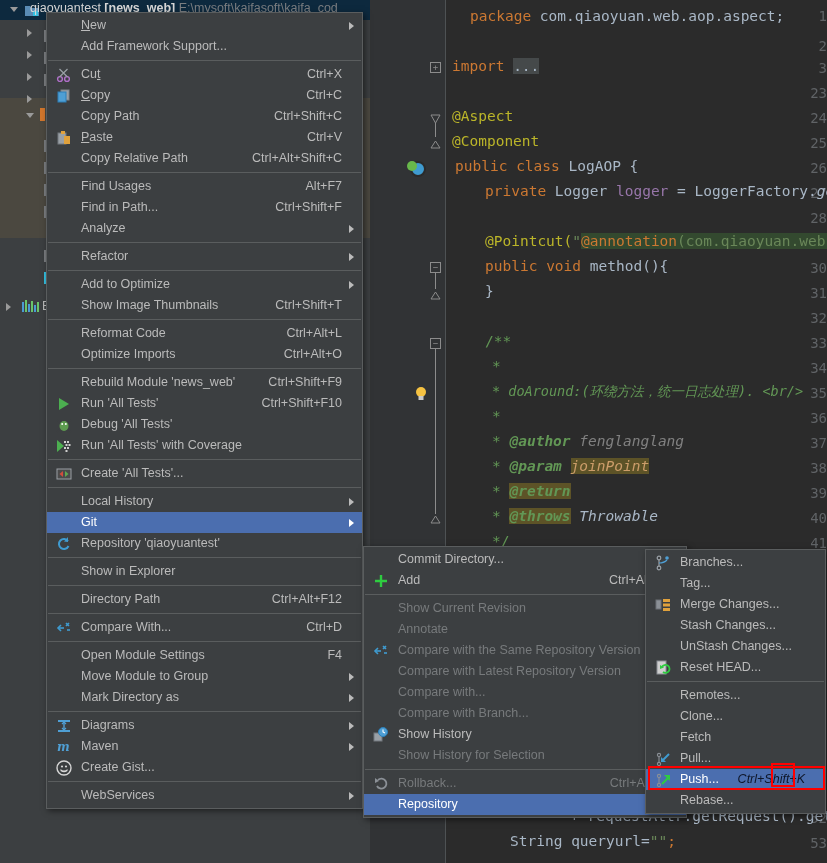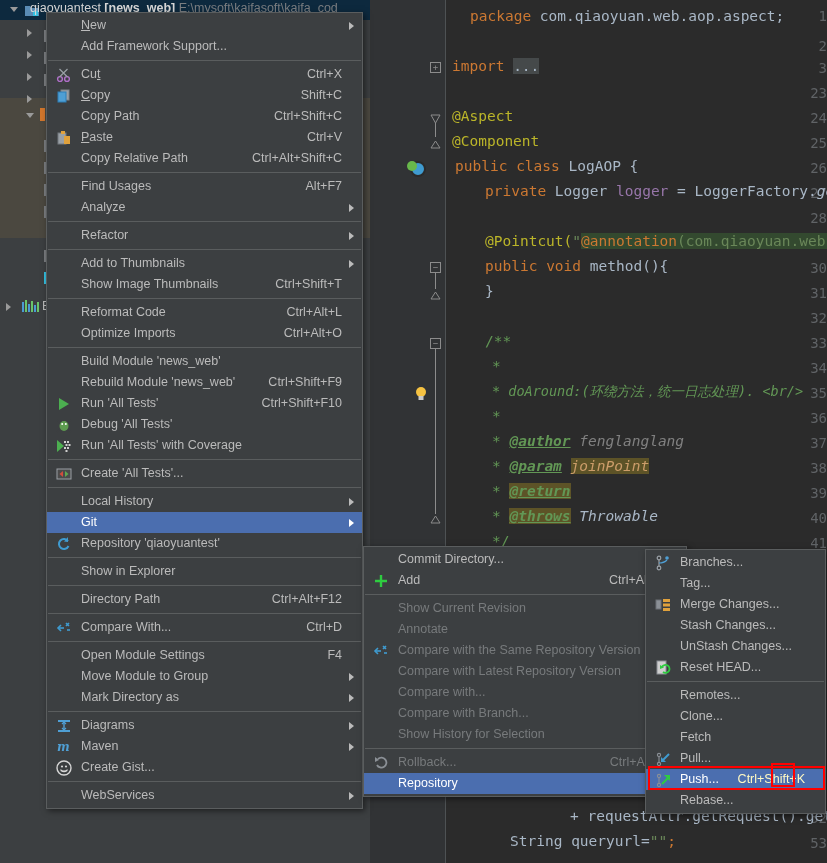--- a/index.html
+++ b/index.html
@@ -37,21 +37,21 @@
     position:absolute; left:82px; white-space:pre; color:#a9b7c6;
     font-family:"DejaVu Sans Mono", monospace; font-size:14.5px;
   }
   .kw{color:#cc7832;}
   .str{color:#6a8759;}
   .cmt{color:#629755;}
   .fld{color:#9876aa;}
   .cls{color:#a9b7c6;}
   .ann{color:#bbb529;}
   .ital{font-style:italic;}
-  .ul{text-decoration:underline;margin-top:36px;}
+  .ul{margin-top:36px;}
   .bold{font-weight:bold;}
   .hl-green{background:#33492f;}
   .hl-olive{background:#5d5327;}
   .hl-grey{background:#45494a;}
   .fold-box{
     position:absolute; left:60px; width:11px; height:11px;
     border:1px solid #8c8c8c; color:#8c8c8c; font-size:9px; line-height:9px;
     text-align:center; background:#313335;
   }
   .fold-tri{
@@ -119,21 +119,21 @@
     color:#bbbbbb; font-size:12.5px; white-space:nowrap;
     cursor:default;
   }
   .mi .lbl{ pointer-events:none; }
   .mi .acc{
     position:absolute; right:20px; top:0; color:#bbbbbb; font-size:12.5px;
   }
   .mi.dis{ color:#777a7c; }
   .mi.dis .acc{ color:#777a7c; }
   .mi.sel{ background:#4b6eaf; color:#ffffff; }
-  .mi.sel .acc{ color:#fef9c3; }
+  .mi.sel .acc{ color:#0f172a;font-style:italic; }
   .arrow{
     position:absolute; right:8px; top:7px;
     width:0;height:0;border-left:5px solid #bbbbbb;
     border-top:4px solid transparent;border-bottom:4px solid transparent;
   }
   .mi.sel .arrow{ border-left-color:#ffffff; }
   .sep{ height:1px; background:#5a5d5e; margin:3px 1px; }
   .mico{
     position:absolute; left:9px; top:3px; width:16px; height:16px;
   }
@@ -298,41 +298,41 @@
       <div class="mi"><span class="lbl">Add Framework Support...</span></div>
       <div class="sep"></div>
       <div class="mi"><span class="mico"><svg width="16" height="16" viewBox="0 0 16 16">
             <circle cx="4" cy="12" r="2.4" fill="none" stroke="#b06fc9" stroke-width="1.4"></circle>
             <circle cx="11" cy="12" r="2.4" fill="none" stroke="#b06fc9" stroke-width="1.4"></circle>
             <path d="M3.5 10 L11.5 2 M11.5 10 L3.5 2" stroke="#9aa0a6" stroke-width="1.2" fill="none"></path>
           </svg></span><span class="lbl"><span>Cu<span class="u">t</span></span></span><span class="acc">Ctrl+X</span></div>
       <div class="mi"><span class="mico"><svg width="16" height="16" viewBox="0 0 16 16">
             <rect x="5" y="2" width="8" height="10" fill="#9aa0a6" stroke="#7f868c"></rect>
             <rect x="2" y="4" width="8" height="10" fill="#4f9fd4" stroke="#2d7fb8"></rect>
-          </svg></span><span class="lbl"><span><span class="u">C</span>opy</span></span><span class="acc">Shift+C</span></div>
+          </svg></span><span class="lbl"><span><span class="u">C</span>opy</span></span><span class="acc">Ctrl+C</span></div>
       <div class="mi"><span class="lbl">Copy Path</span><span class="acc">Ctrl+Shift+C</span></div>
       <div class="mi"><span class="mico"><svg width="16" height="16" viewBox="0 0 16 16">
             <rect x="2" y="3" width="8" height="11" fill="#9aa0a6" stroke="#73797e"></rect>
             <rect x="5" y="1" width="4" height="3" fill="#e0a13c"></rect>
             <rect x="8" y="6" width="6" height="8" fill="#e0a13c"></rect>
           </svg></span><span class="lbl"><span><span class="u">P</span>aste</span></span><span class="acc">Ctrl+V</span></div>
       <div class="mi"><span class="lbl">Copy Relative Path</span><span class="acc">Ctrl+Alt+Shift+C</span></div>
       <div class="sep"></div>
       <div class="mi"><span class="lbl">Find Usages</span><span class="acc">Alt+F7</span></div>
+      <div class="mi"><span class="lbl">Find in Path...</span><span class="acc">Ctrl+Shift+F</span></div>
       <div class="mi has-sub"><span class="lbl">Analyze</span><span class="arrow"></span></div>
       <div class="sep"></div>
       <div class="mi has-sub"><span class="lbl">Refactor</span><span class="arrow"></span></div>
       <div class="sep"></div>
-      <div class="mi has-sub"><span class="lbl">Add to Thumbnails</span><span class="arrow"></span></div>
+      <div class="mi has-sub"><span class="lbl">Add to Optimize</span><span class="arrow"></span></div>
       <div class="mi"><span class="lbl">Show Image Thumbnails</span><span class="acc">Ctrl+Shift+T</span></div>
       <div class="sep"></div>
       <div class="mi"><span class="lbl">Reformat Code</span><span class="acc">Ctrl+Alt+L</span></div>
       <div class="mi"><span class="lbl">Optimize Imports</span><span class="acc">Ctrl+Alt+O</span></div>
       <div class="sep"></div>
-      <div class="mi"><span class="lbl">Build Module 'news_web'</span></div>
       <div class="mi"><span class="lbl">Rebuild Module 'news_web'</span><span class="acc">Ctrl+Shift+F9</span></div>
       <div class="mi"><span class="mico"><svg width="16" height="16" viewBox="0 0 16 16">
             <path d="M3 2 L13 8 L3 14 Z" fill="#4caf50"></path>
           </svg></span><span class="lbl">Run 'All Tests'</span><span class="acc">Ctrl+Shift+F10</span></div>
       <div class="mi"><span class="mico"><svg width="16" height="16" viewBox="0 0 16 16">
             <ellipse cx="8" cy="9" rx="4.5" ry="5" fill="#5d9c4f"></ellipse>
             <path d="M3 5 L1 3 M13 5 L15 3 M3 13 L1 15 M13 13 L15 15" stroke="#3c3f41" stroke-width="1.3"></path>
             <circle cx="6.2" cy="7" r="1" fill="#fff"></circle>
             <circle cx="9.8" cy="7" r="1" fill="#fff"></circle>
           </svg></span><span class="lbl">Debug 'All Tests'</span></div>
@@ -404,20 +404,25 @@
       <div class="mi dis"><span class="lbl">Annotate</span></div>
       <div class="mi dis"><span class="mico"><svg width="16" height="16" viewBox="0 0 16 16">
             <path d="M2 8 L8 8" stroke="#3f9bd0" stroke-width="1.6"></path>
             <path d="M5 5 L2 8 L5 11" fill="none" stroke="#3f9bd0" stroke-width="1.6"></path>
             <path d="M10 3 L13 6 M13 3 L10 6" stroke="#3f9bd0" stroke-width="1.6"></path>
             <path d="M11 10 L14 10" stroke="#3f9bd0" stroke-width="1.6"></path>
           </svg></span><span class="lbl">Compare with the Same Repository Version</span></div>
       <div class="mi dis"><span class="lbl">Compare with Latest Repository Version</span></div>
       <div class="mi dis"><span class="lbl">Compare with...</span></div>
       <div class="mi dis"><span class="lbl">Compare with Branch...</span></div>
+      <div class="mi"><span class="mico"><svg width="16" height="16" viewBox="0 0 16 16">
+            <rect x="1" y="6" width="8" height="8" fill="#9aa0a6" stroke="#73797e"></rect>
+            <circle cx="10" cy="5" r="4.5" fill="#4f9fd4" stroke="#2d7fb8"></circle>
+            <path d="M10 2.5 L10 5 L12 6" stroke="#fff" stroke-width="1.1" fill="none"></path>
+          </svg></span><span class="lbl">Show History</span></div>
       <div class="mi dis"><span class="lbl">Show History for Selection</span></div>
       <div class="sep"></div>
       <div class="mi dis"><span class="mico"><svg width="16" height="16" viewBox="0 0 16 16">
             <path d="M5 4 A5 5 0 1 1 4 10" fill="none" stroke="#8b9096" stroke-width="1.8"></path>
             <path d="M2 2 L6 5 L2 7 Z" fill="#8b9096"></path>
           </svg></span><span class="lbl">Rollback...</span><span class="acc">Ctrl+Alt+Z</span></div>
       <div class="mi sel has-sub"><span class="lbl">Repository</span><span class="arrow"></span></div>
     </div>
 
   <div class="menu menu-repo" id="menu-repo">

